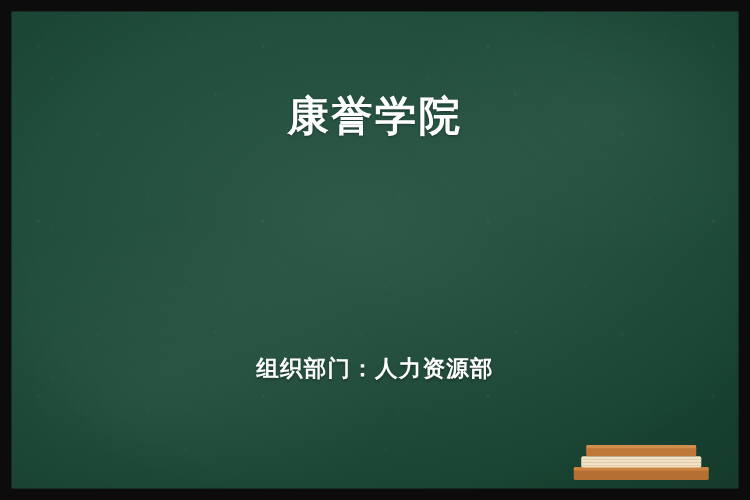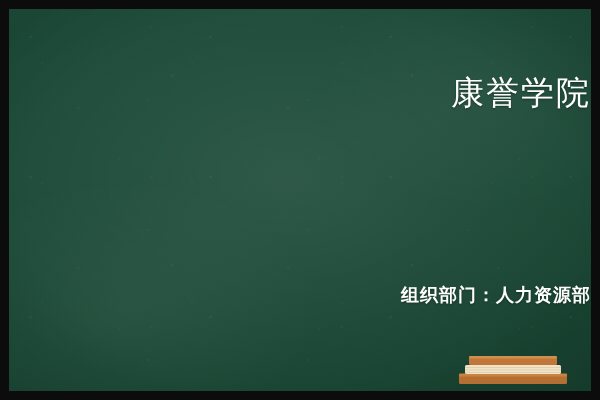--- a/index.html
+++ b/index.html
@@ -58,41 +58,40 @@
   }
   .title-block {
     position: absolute;
     top: 62px;
     left: 0;
     right: 0;
     text-align: center;
   }
   .title-line {
     color: #ffffff;
-    font-weight: normal;
+    font-weight: bold;
     letter-spacing: 2px;
     text-shadow: 0 1px 2px rgba(0,0,0,0.35);
     white-space: nowrap;
-    text-align: right;
   }
   .title-line-1 {
     font-size: 33px;
     line-height: 44px;
   }
   .title-line-2 {
     font-size: 37px;
     line-height: 52px;
     margin-top: 4px;
   }
   .subtitle {
     position: absolute;
     top: 274px;
     left: 0;
     right: 0;
-    text-align: right;
+    text-align: center;
     color: #ffffff;
     font-size: 18px;
     font-weight: bold;
     letter-spacing: 1px;
     text-shadow: 0 1px 2px rgba(0,0,0,0.3);
   }
   
   .books {
     position: absolute;
     right: 18px;

